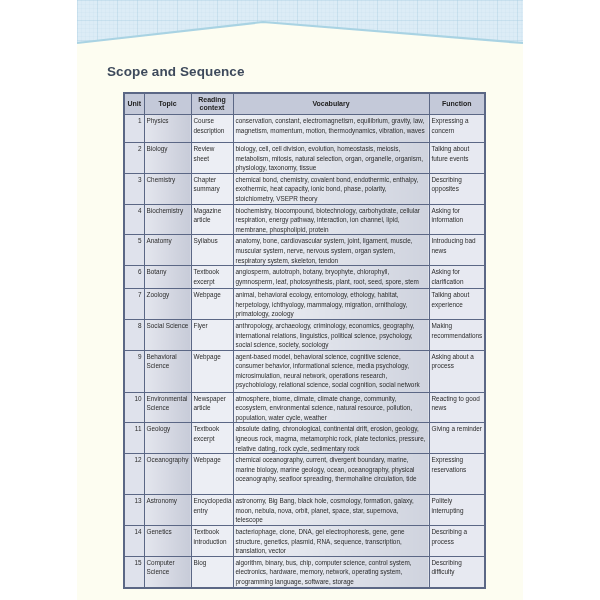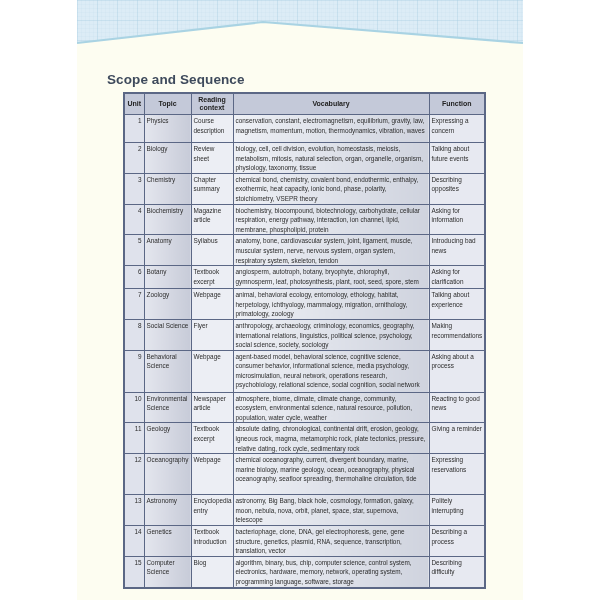--- a/index.html
+++ b/index.html
@@ -1,21 +1,21 @@
 <!DOCTYPE html>
 <html><head>
 <meta charset="utf-8">
 <style>
   html, body { margin:0; padding:0; }
   body { width:600px; height:600px; background:#ffffff; position:relative; overflow:hidden;
          font-family:"Liberation Sans", sans-serif; }
   .page { position:absolute; left:77px; top:0; width:446px; height:600px; background:#fdfdf1; overflow:hidden; }
   .header-band { position:absolute; left:0; top:0; width:446px; height:46px; }
   .header-band svg { display:block; }
-  .title { position:absolute; left:30px; top:64px; font-size:13.5px; font-weight:bold; color:#3e4a5c; letter-spacing:0.1px;margin-top:8px; }
+  .title { position:absolute; left:30px; top:64px; font-size:13.5px; font-weight:bold; color:#3e4a5c; letter-spacing:0.1px; }
   table.ss { position:absolute; left:46px; top:92px; width:361px; border-collapse:collapse;
              border:2px solid #5b6785; font-size:6.4px; line-height:9.6px; color:#2c2c2c; table-layout:fixed; }
   table.ss th { background:#c4c9d9; font-weight:bold; font-size:7px; line-height:8px; text-align:center;
                 border:1px solid #5b6785; height:20px; padding:0 2px; color:#222; }
   table.ss td { border:1px solid #5b6785; vertical-align:top; padding:1px 2px 0 2px; }
   td.c-unit { text-align:right; padding-right:4px; background:#dfe2ec; }
   td.c-topic { background:linear-gradient(to right,#e4e6ee,#c7cbd8); }
   td.c-reading { background:#eceef4; }
   td.c-vocab { background:linear-gradient(to right,#eef0f5,#cfd3de); }
   td.c-func { background:#e7e9f1; }

